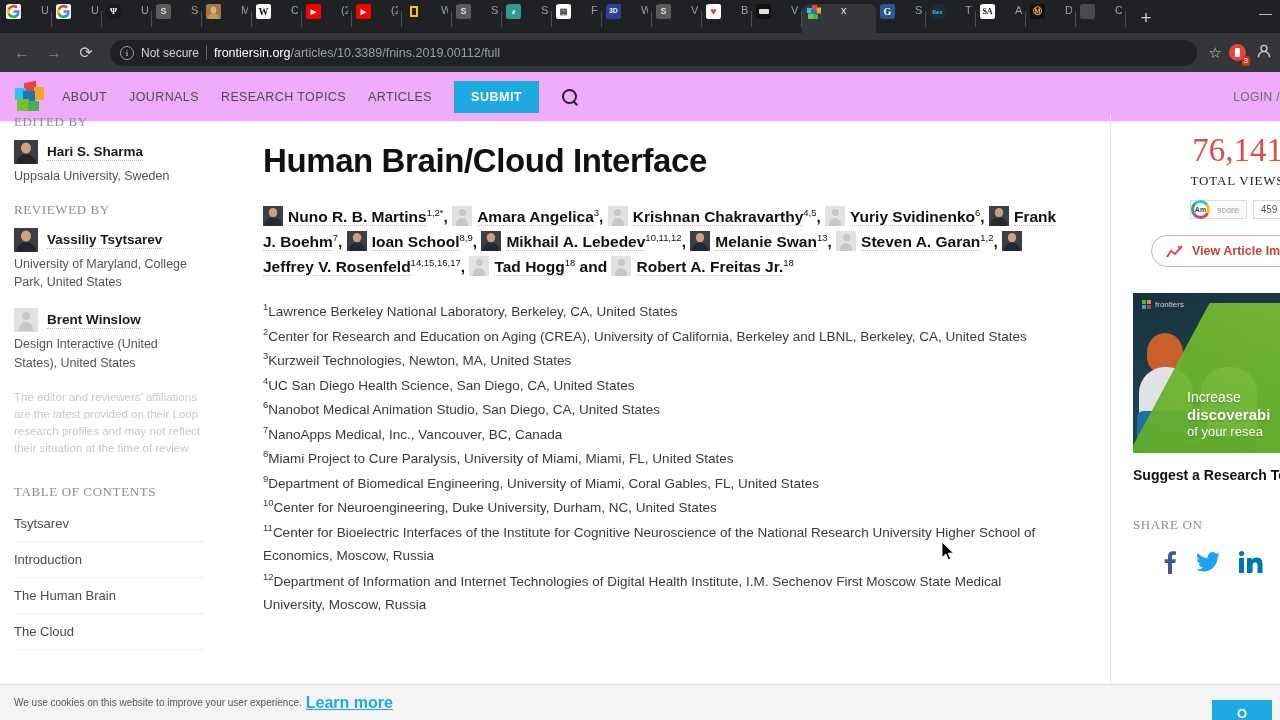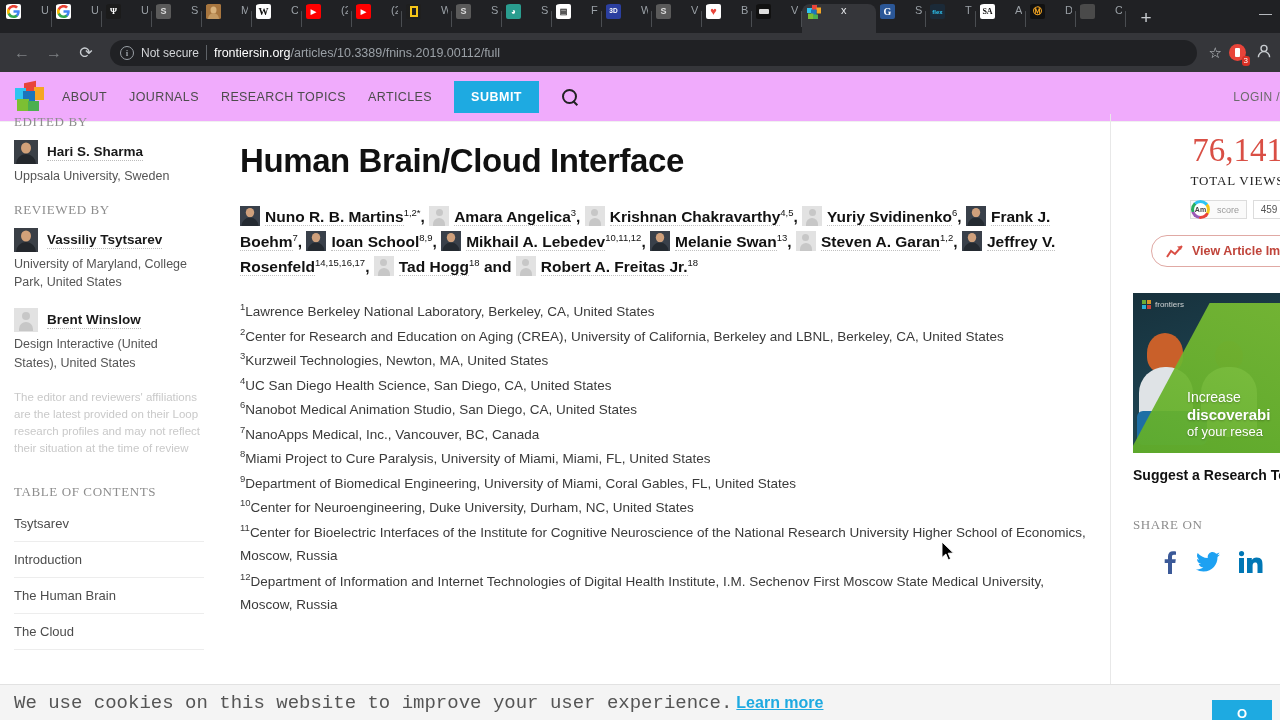--- a/index.html
+++ b/index.html
@@ -123,21 +123,21 @@
   .search-ico::after {
     content: ""; position: absolute; left: 12px; top: 12px;
     width: 6px; height: 2.3px; background: #222;
     transform: rotate(45deg); transform-origin: left center;
   }
   .login {
     position: absolute; right: 0px; top: 18px;
     color: #6b6b6b; font-size: 12px; letter-spacing: .4px; white-space: nowrap;
   }
 
-  .body-area { display: flex; position: relative; height: 598px; }
+  .body-area { display: flex; position: relative; height: 598px; gap: 23px; }
 
   
   .lsidebar {
     width: 222px; flex: 0 0 222px; padding: 0 18px 0 14px;
     position: relative; top: -8px;
   }
   .sb-head {
     font-family: "Liberation Serif", serif;
     font-size: 13px; color: #8d8d8d; letter-spacing: .6px; margin-bottom: 10px;
   }
@@ -273,21 +273,21 @@
     margin-top: 16px; margin-left: 40px; display: flex; align-items: center; gap: 19px;
   }
   .s-ico { height: 26px; display: flex; align-items: center; }
 
   
   .cookiebar {
     position: absolute; left: 0; bottom: 0; width: 1280px; height: 36px;
     background: #f4f4f4; border-top: 1px solid #e2e2e2;
     display: flex; align-items: center; padding-left: 14px;
   }
-  .cookie-txt { font-size: 19px; color: #555; font-family: Liberation Mono, monospace; }
+  .cookie-txt { font-size: 10px; color: #555; }
   .cookie-link { color: #1eaae1; font-weight: bold; text-decoration: underline; margin-left: 4px; }
   .cookie-ok {
     position: absolute; right: 8px; bottom: -6px; width: 60px; height: 26px;
     background: #1eaae1; color: #fff; font-size: 13px; font-weight: bold;
     display: flex; align-items: center; justify-content: center;
   }
 
   
   .cursor { position: absolute; left: 942px; top: 470px; z-index: 60; }
 </style>

